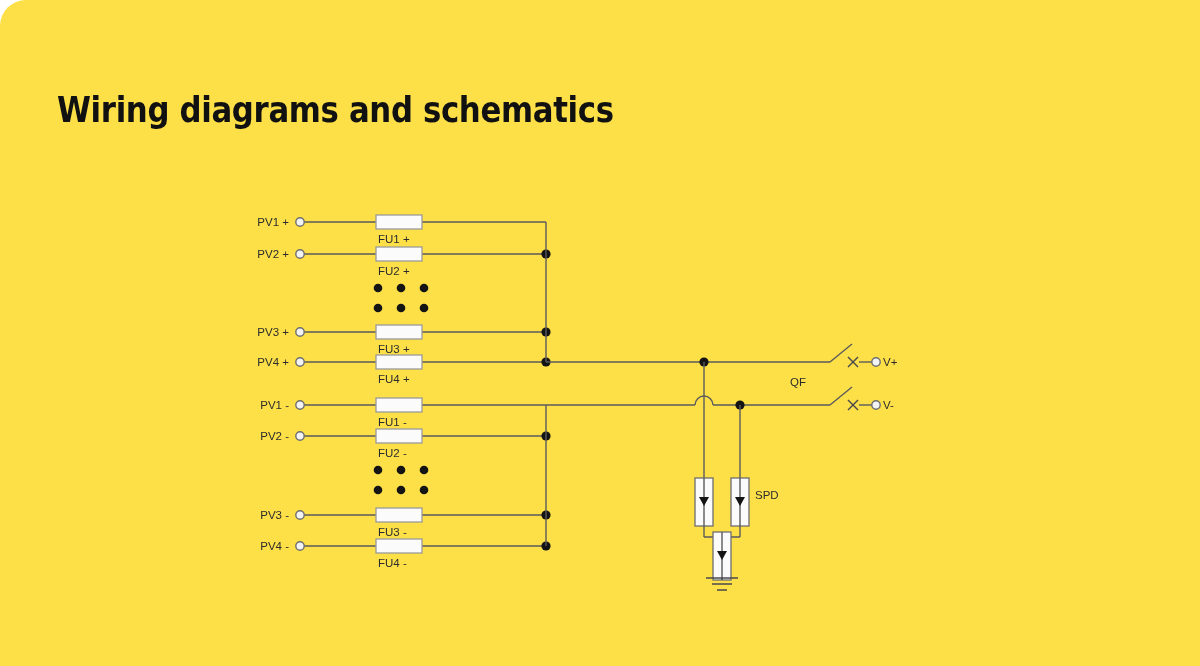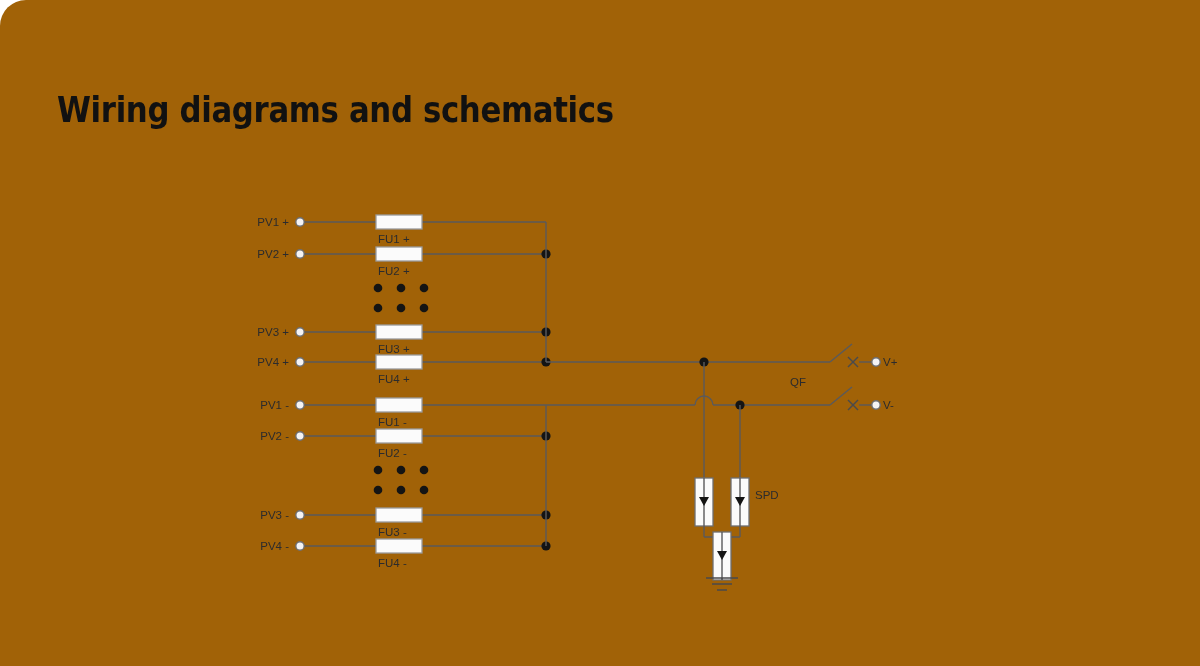--- a/index.html
+++ b/index.html
@@ -4,21 +4,21 @@
 <style>
   html, body {
     margin: 0;
     padding: 0;
     background: #ffffff;
   }
   #page {
     position: relative;
     width: 1200px;
     height: 666px;
-    background: #a16207;
+    background: #fde047;
     border-top-left-radius: 26px;
     overflow: hidden;
     font-family: "Liberation Sans", sans-serif;
   }
   #page-title {
     position: absolute;
     left: 57px;
     top: 90px;
     font-family: "DejaVu Sans", sans-serif;
     font-weight: bold;

